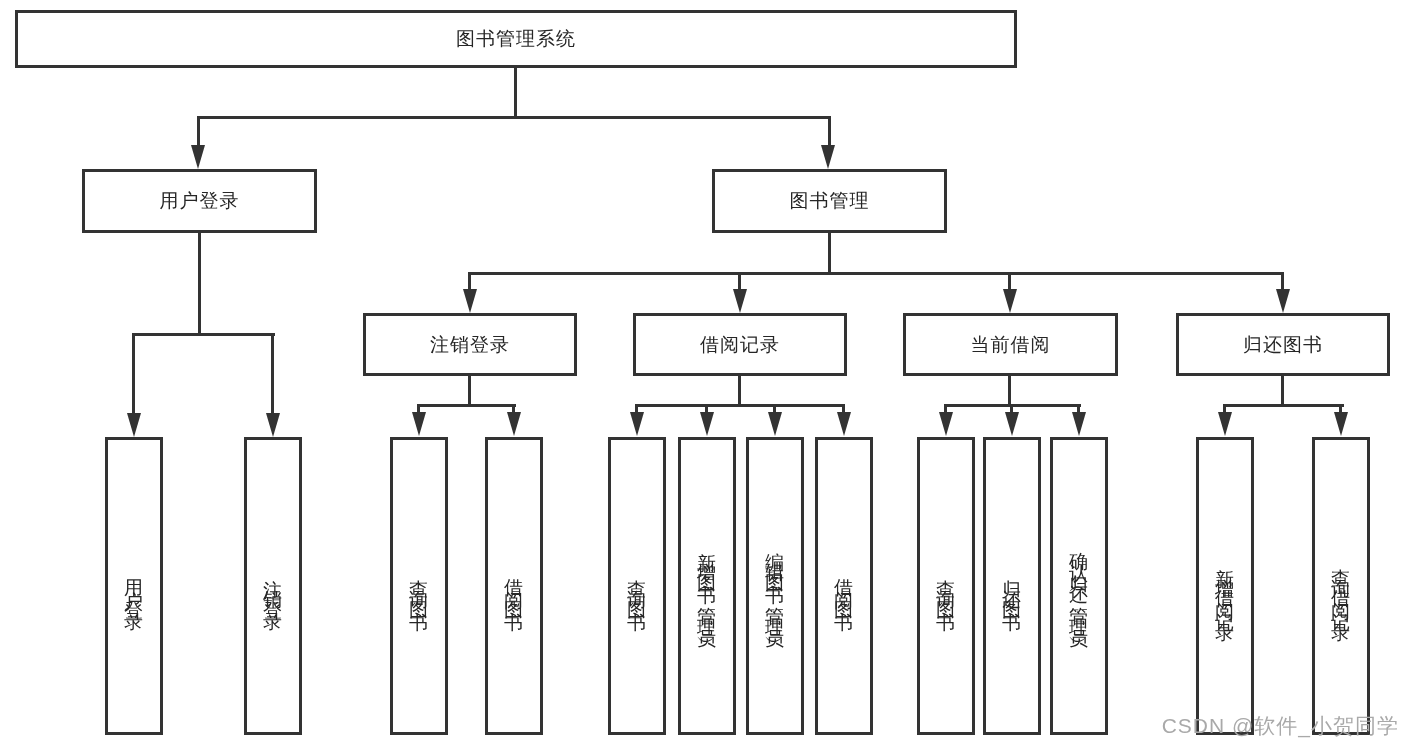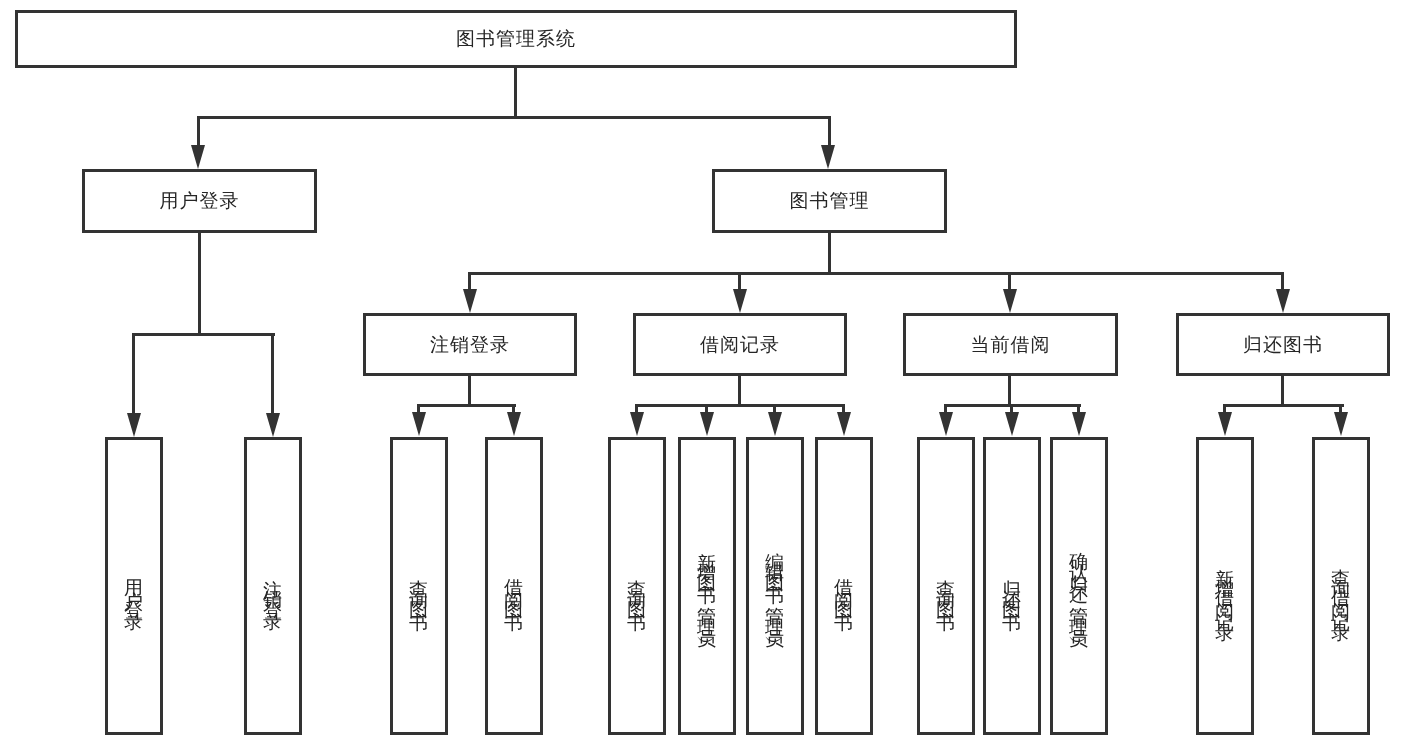--- a/index.html
+++ b/index.html
@@ -176,14 +176,15 @@
     <span class="vtext">确认归还（管理员）</span>
   </div>
 
   <div class="box vbox" style="left:1196px;">
     <span class="vtext">新增借阅记录</span>
   </div>
   <div class="box vbox" style="left:1312px;">
     <span class="vtext">查询借阅记录</span>
   </div>
 
+  <div class="watermark">CSDN @软件_小贺同学</div>
 
 </div>
 
 </body></html>

